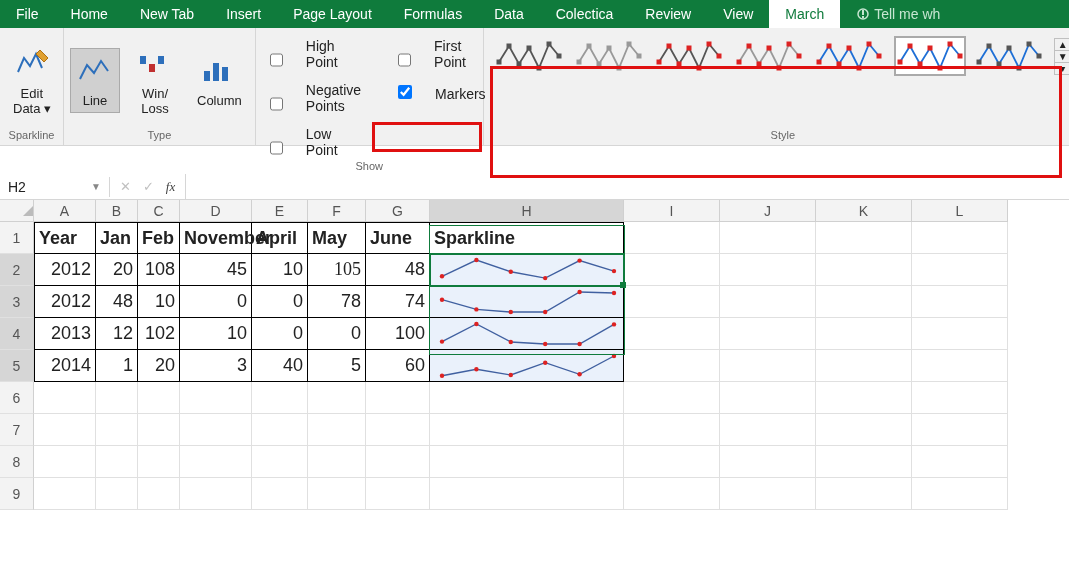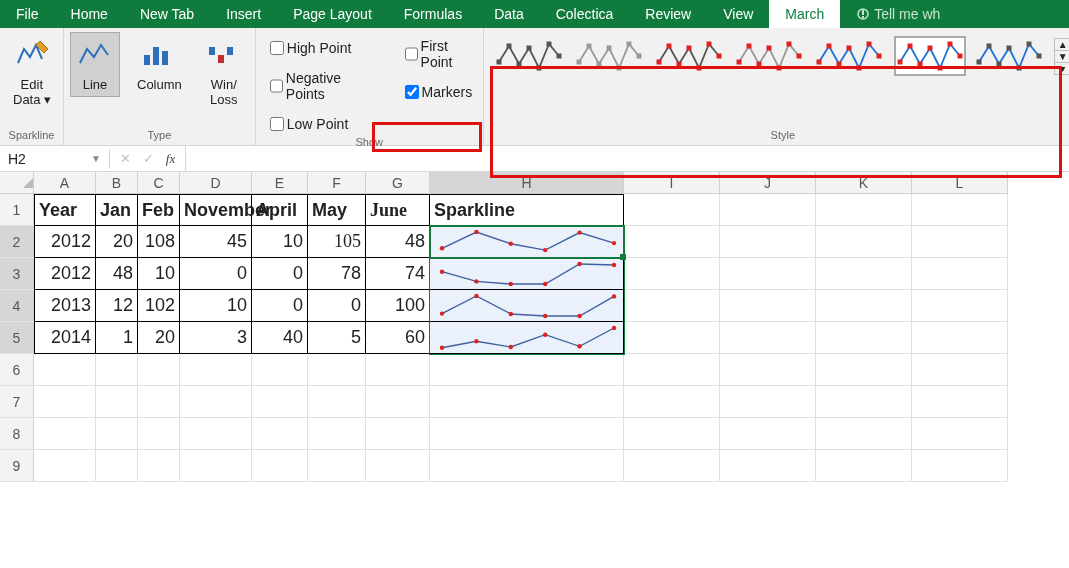--- a/index.html
+++ b/index.html
@@ -5,36 +5,36 @@
   * { box-sizing: border-box; }
   body { margin:0; font-family:"Segoe UI",sans-serif; font-size:13px; color:#222; background:#fff; width:1069px; height:568px; overflow:hidden; }
   .tabs { background:#0f7b3c; height:28px; display:flex; align-items:stretch; color:#fff; }
   .tab { padding:0 16px; display:flex; align-items:center; cursor:pointer; font-size:14px; white-space:nowrap; }
   .tab.active { background:#fff; color:#0f7b3c; }
   .tab.tell { color:#c6e6d1; }
   .tab.tell svg { margin-right:4px; }
   .ribbon { background:#f1f1f1; border-bottom:1px solid #d6d6d6; height:118px; display:flex; position:relative; }
   .group { display:flex; flex-direction:column; border-right:1px solid #d6d6d6; padding:4px 6px 2px; position:relative; }
   .group-label { text-align:center; font-size:11px; color:#666; margin-top:auto; padding-bottom:2px; }
-  .group .body { display:flex; flex:1; gap:10px; align-items:flex-start; }
+  .group .body { display:flex; flex:1; gap:10px; align-items:center; }
   .rbtn { display:flex; flex-direction:column; align-items:center; gap:4px; padding:4px 6px; cursor:pointer; font-size:13px; border:1px solid transparent; }
   .rbtn.active { background:#d0d0d0; border:1px solid #aaa; }
   .rbtn .icon { width:36px; height:36px; display:flex; align-items:center; justify-content:center; }
-  .chk { display:flex; align-items:center; gap:0; font-size:14px; padding:2px 4px; cursor:pointer; }
+  .chk { display:flex; align-items:flex-end; gap:20px; font-size:14px; padding:2px 4px; cursor:pointer; }
   .chk input { width:14px; height:14px; }
   .show-col { display:flex; flex-direction:column; gap:8px; }
   .show-body { display:flex; gap:24px; padding-top:4px; }
   .style-gallery { display:flex; align-items:center; gap:8px; padding:4px; }
   .style-item { width:72px; height:40px; display:flex; align-items:center; justify-content:center; cursor:pointer; border:1px solid transparent; }
   .style-item.selected { border:2px solid #aaa; background:#fff; }
   .style-scroll { width:18px; display:flex; flex-direction:column; border:1px solid #c0c0c0; }
   .style-scroll div { flex:1; border-bottom:1px solid #c0c0c0; display:flex; align-items:center; justify-content:center; font-size:10px; cursor:pointer; }
   .style-scroll div:last-child { border-bottom:none; }
   .redbox { position:absolute; border:3px solid #e01010; pointer-events:none; }
-  .formular { height:26px; display:flex; align-items:center; border-bottom:1px solid #d6d6d6; background:#fff; }
+  .formular { height:26px; display:flex; align-items:center; border-bottom:1px solid #d6d6d6; background:#fff;margin-top:28px; }
   .namebox { width:110px; border-right:1px solid #d6d6d6; padding:2px 8px; font-size:14px; display:flex; align-items:center; }
   .namebox .dd { margin-left:auto; color:#888; font-size:10px; }
   .fnicons { display:flex; align-items:center; gap:12px; padding:0 10px; color:#c0c0c0; border-right:1px solid #d6d6d6; height:100%; }
   .fnicons .fx { font-style:italic; color:#444; font-family:serif; }
   .fxinput { flex:1; height:100%; padding:2px 8px; font-size:14px; border:none; outline:none; }
   .colhdrs { display:flex; }
   .corner { width:34px; height:22px; background:#f3f3f3; border-right:1px solid #d0d0d0; border-bottom:1px solid #d0d0d0; display:flex; align-items:center; justify-content:flex-end; }
   .ch { height:22px; background:#f3f3f3; border-right:1px solid #d0d0d0; border-bottom:1px solid #d0d0d0; display:flex; align-items:center; justify-content:center; font-size:14px; color:#555; }
   .ch.sel { background:#d6d6d6; }
   .rownum { width:34px; background:#f3f3f3; border-right:1px solid #d0d0d0; border-bottom:1px solid #e0e0e0; display:flex; align-items:center; justify-content:center; font-size:14px; color:#555; }
@@ -99,37 +99,37 @@
         <span class="icon">
             <svg width="36" height="28">
               <polyline points="3,22 10,8 17,16 24,4 31,14" stroke="#2d6fbb" stroke-width="2" fill="none"></polyline>
             </svg>
           </span>
         <span>Line</span>
       </div>
       <div class="rbtn">
         <span class="icon">
             <svg width="36" height="28">
-              <rect x="3" y="14" width="6" height="10" fill="#2d6fbb"></rect>
-              <rect x="12" y="6" width="6" height="18" fill="#2d6fbb"></rect>
-              <rect x="21" y="10" width="6" height="14" fill="#2d6fbb"></rect>
-            </svg>
-          </span>
-        <span>Column</span>
-      </div>
-      <div class="rbtn">
-        <span class="icon">
-            <svg width="36" height="28">
               <rect x="3" y="6" width="6" height="8" fill="#2d6fbb"></rect>
               <rect x="12" y="14" width="6" height="8" fill="#c03030"></rect>
               <rect x="21" y="6" width="6" height="8" fill="#2d6fbb"></rect>
             </svg>
           </span>
         <span style="white-space:pre;text-align:center;">Win/
 Loss</span>
+      </div>
+      <div class="rbtn">
+        <span class="icon">
+            <svg width="36" height="28">
+              <rect x="3" y="14" width="6" height="10" fill="#2d6fbb"></rect>
+              <rect x="12" y="6" width="6" height="18" fill="#2d6fbb"></rect>
+              <rect x="21" y="10" width="6" height="14" fill="#2d6fbb"></rect>
+            </svg>
+          </span>
+        <span>Column</span>
       </div>
     </div>
     <div class="group-label">Type</div>
   </div>
 
   <div class="group" style="min-width:228px;">
     <div class="show-body">
       <div class="show-col">
         <label class="chk">
             <input type="checkbox" style="">
@@ -292,21 +292,21 @@
     </div>
   <div id="gridrows">
       <div class="row">
         <div class="rownum">1</div>
         <div class="cell tbl-b tbl-t tbl-l hdr" style="width: 62px;">Year</div>
         <div class="cell tbl-b tbl-t hdr" style="width: 42px;">Jan</div>
         <div class="cell tbl-b tbl-t hdr" style="width: 42px;">Feb</div>
         <div class="cell tbl-b tbl-t hdr" style="width: 72px;">November</div>
         <div class="cell tbl-b tbl-t hdr" style="width: 56px;">April</div>
         <div class="cell tbl-b tbl-t hdr" style="width: 58px;">May</div>
-        <div class="cell tbl-b tbl-t hdr" style="width: 64px; font-family: Liberation Serif, serif;">June</div>
+        <div class="cell tbl-b tbl-t hdr" style="width: 64px;">June</div>
         <div class="cell tbl-b tbl-t hdr" style="width: 194px;">Sparkline</div>
         <div class="cell" style="width: 96px;"></div>
         <div class="cell" style="width: 96px;"></div>
         <div class="cell" style="width: 96px;"></div>
         <div class="cell" style="width: 96px;"></div>
       </div>
       <div class="row">
         <div class="rownum sel">2</div>
         <div class="cell tbl-b tbl-l num" style="width: 62px;">2012</div>
         <div class="cell tbl-b num" style="width: 42px;">20</div>

